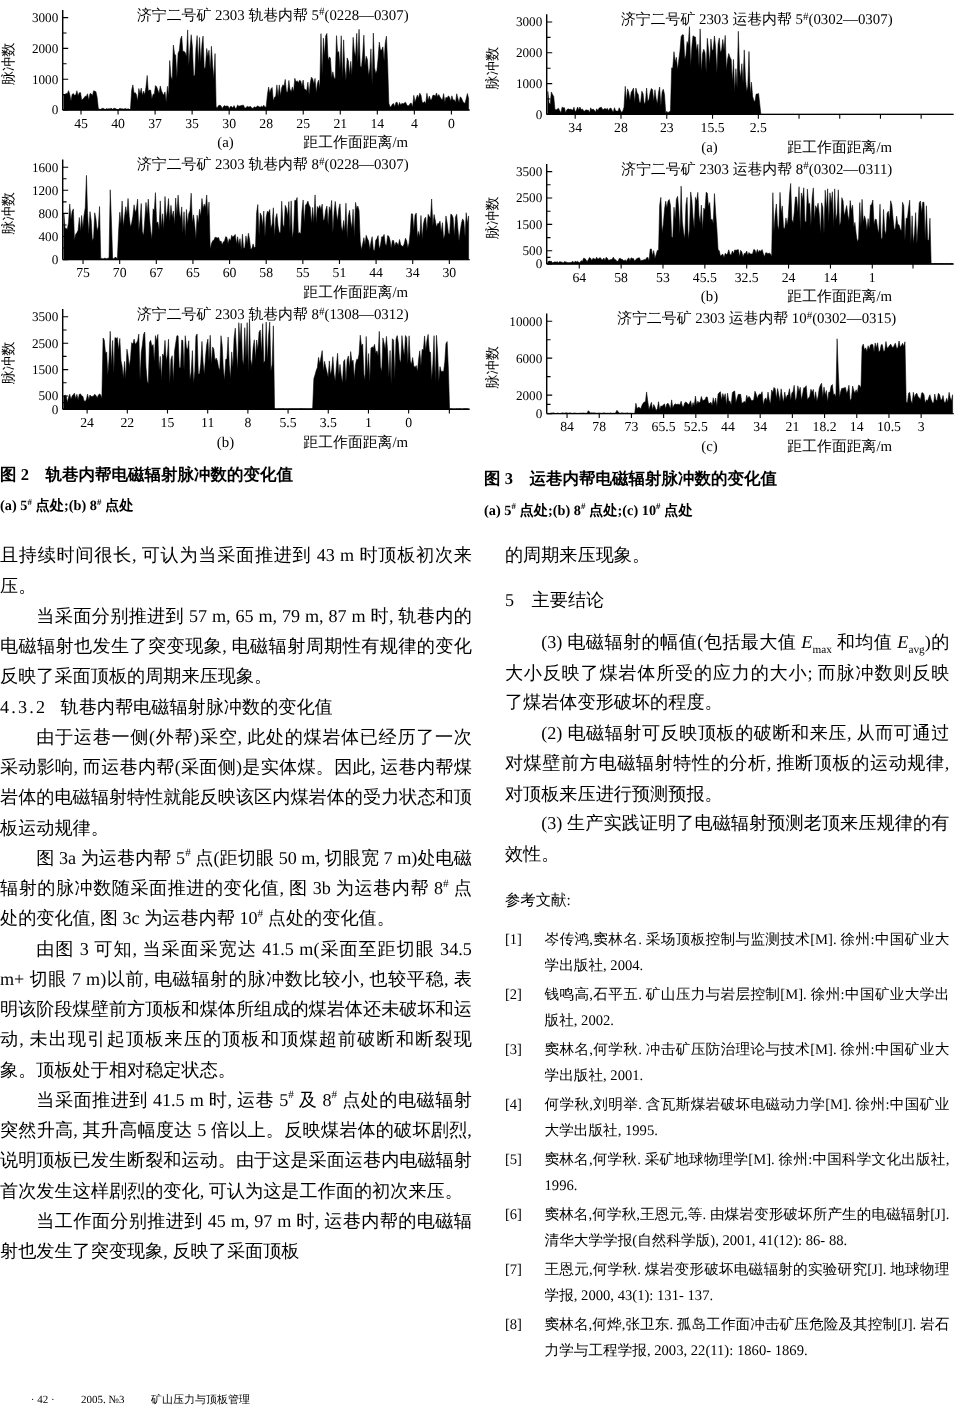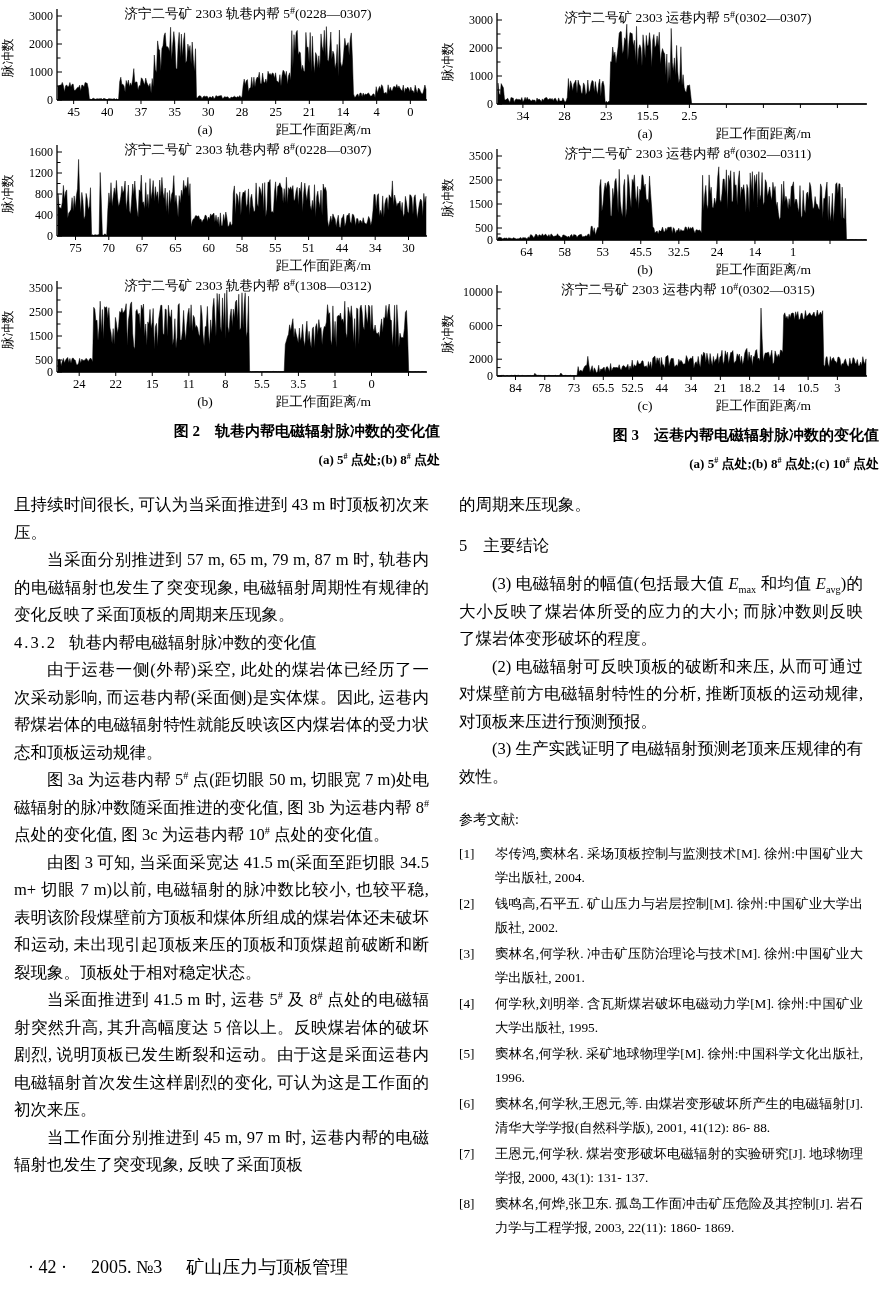--- a/index.html
+++ b/index.html
@@ -4,42 +4,42 @@
 <style>
 *{margin:0;padding:0;box-sizing:border-box}
 html,body{background:#fff}
 body{width:879px;height:1291px;font-family:"Liberation Serif","DejaVu Serif",serif;color:#000}
 .page{width:879px;height:1291px;position:relative;overflow:hidden;padding-top:4px;background:#fff}
 .figs{display:flex}
 .figcol{width:440px}
 .figcol.rightcol{width:439px;padding-top:4px}
 .chartbox{height:134px;margin-bottom:2px}
 svg text{font-family:"Liberation Serif","DejaVu Serif",serif;fill:#000}
-.caption{text-align:right;margin-top:12px}
+.caption{text-align:left;margin-top:12px}
 .cap1{font-size:15px;font-weight:bold}
 .cap2{font-size:13px;margin-top:10px;font-weight:bold}
 .bodyrow{display:flex;margin-top:18px}
 .bcol{font-size:16.5px;line-height:27.5px;text-align:justify}
-.bcol.left{width:437px;padding:0 8px 0 14px}
+.bcol.left{width:437px;padding:0 8px 0 0}
 .bcol.right{width:442px;padding:0 16px 0 22px}
 p.para{text-indent:2em}
 p.noind{text-indent:0}
 .h432{font-weight:normal}
 .h432 .num{font-weight:normal;margin-right:12px;letter-spacing:2px}
 .h5{font-weight:normal;margin:13px 0 11px}
 .h5 .num{margin-right:16px}
 .refhead{margin-top:18px;font-size:14px;line-height:24px}
 .refs{margin-top:10px}
 .ref{display:flex;font-size:13.3px;line-height:24px;text-align:justify;margin-bottom:2px}
 .ref .m{width:36px;flex:none}
 .ref .t{flex:1}
 sup{font-size:62%;line-height:0}
 sub{font-size:62%;line-height:0;font-style:normal}
 i{font-style:italic}
-.footer{position:absolute;left:28px;bottom:12px;font-size:18px}
+.footer{position:absolute;left:28px;bottom:12px;font-size:10px}
 .footer span{margin-right:24px}
 </style>
 </head>
 <body>
 
 <div class="page">
 
   <div class="figs">
     <div class="figcol">
       <div class="chartbox"><svg width="436" height="134" viewBox="0 0 436 134">

